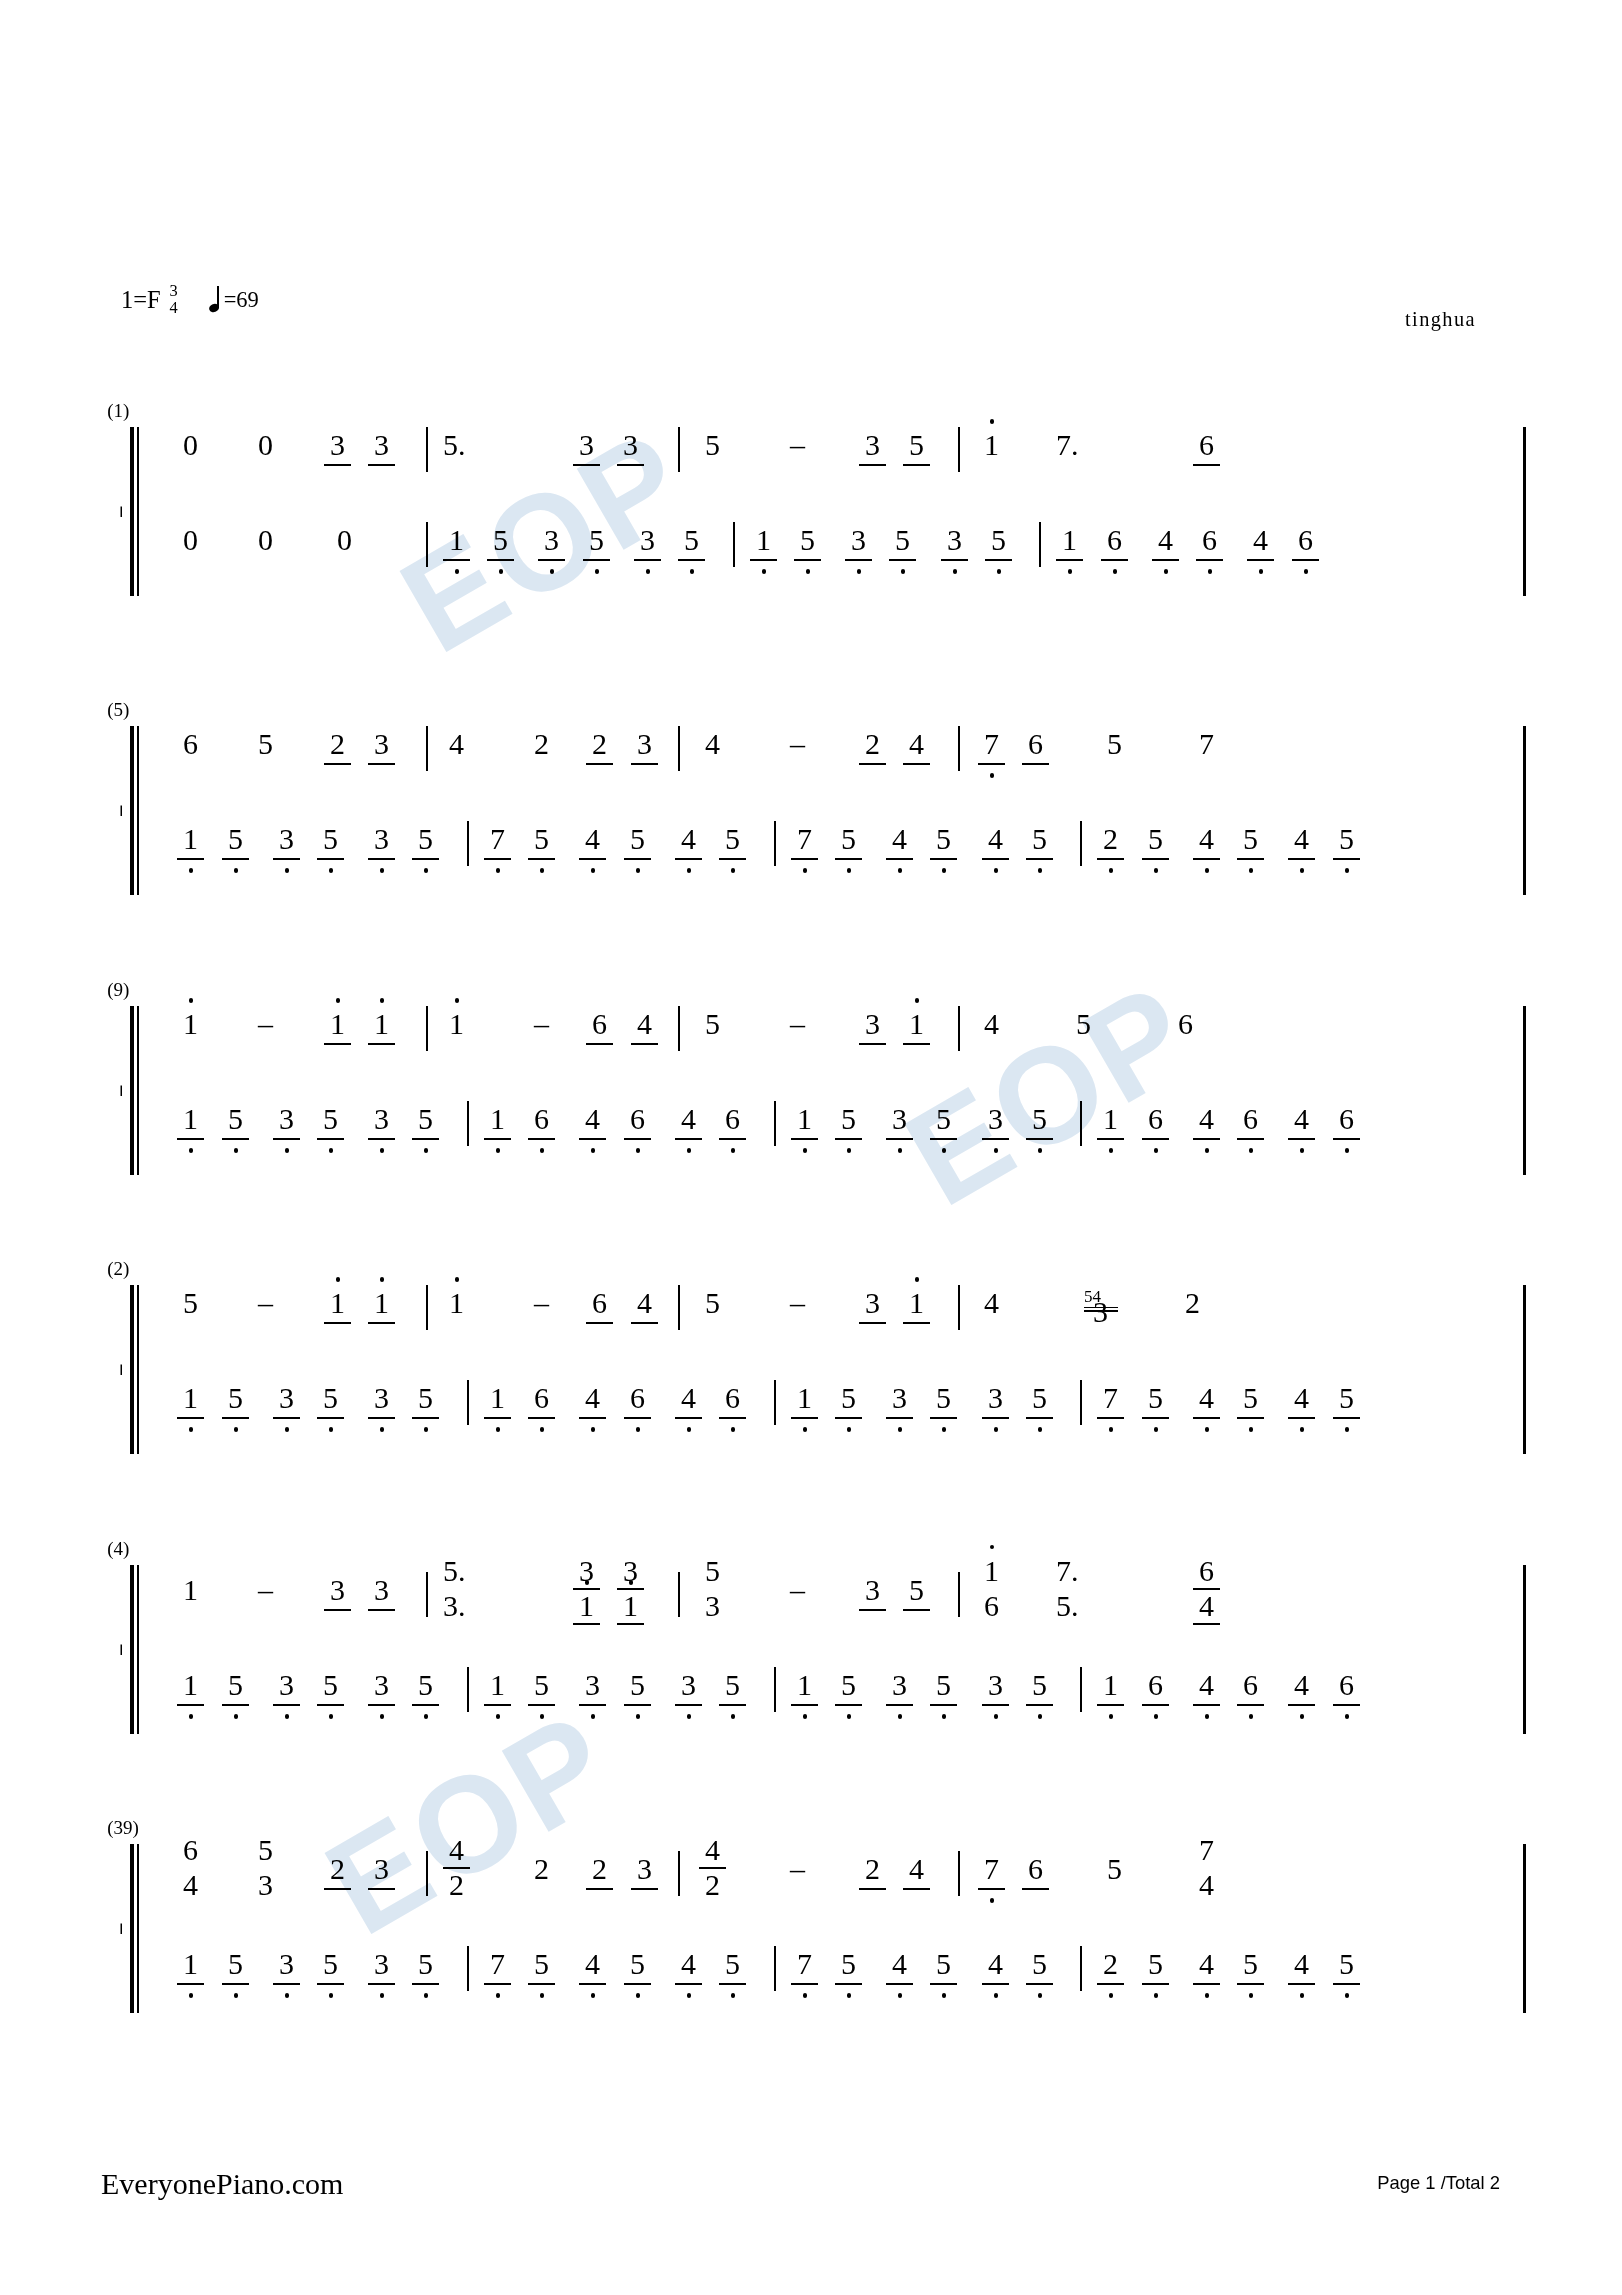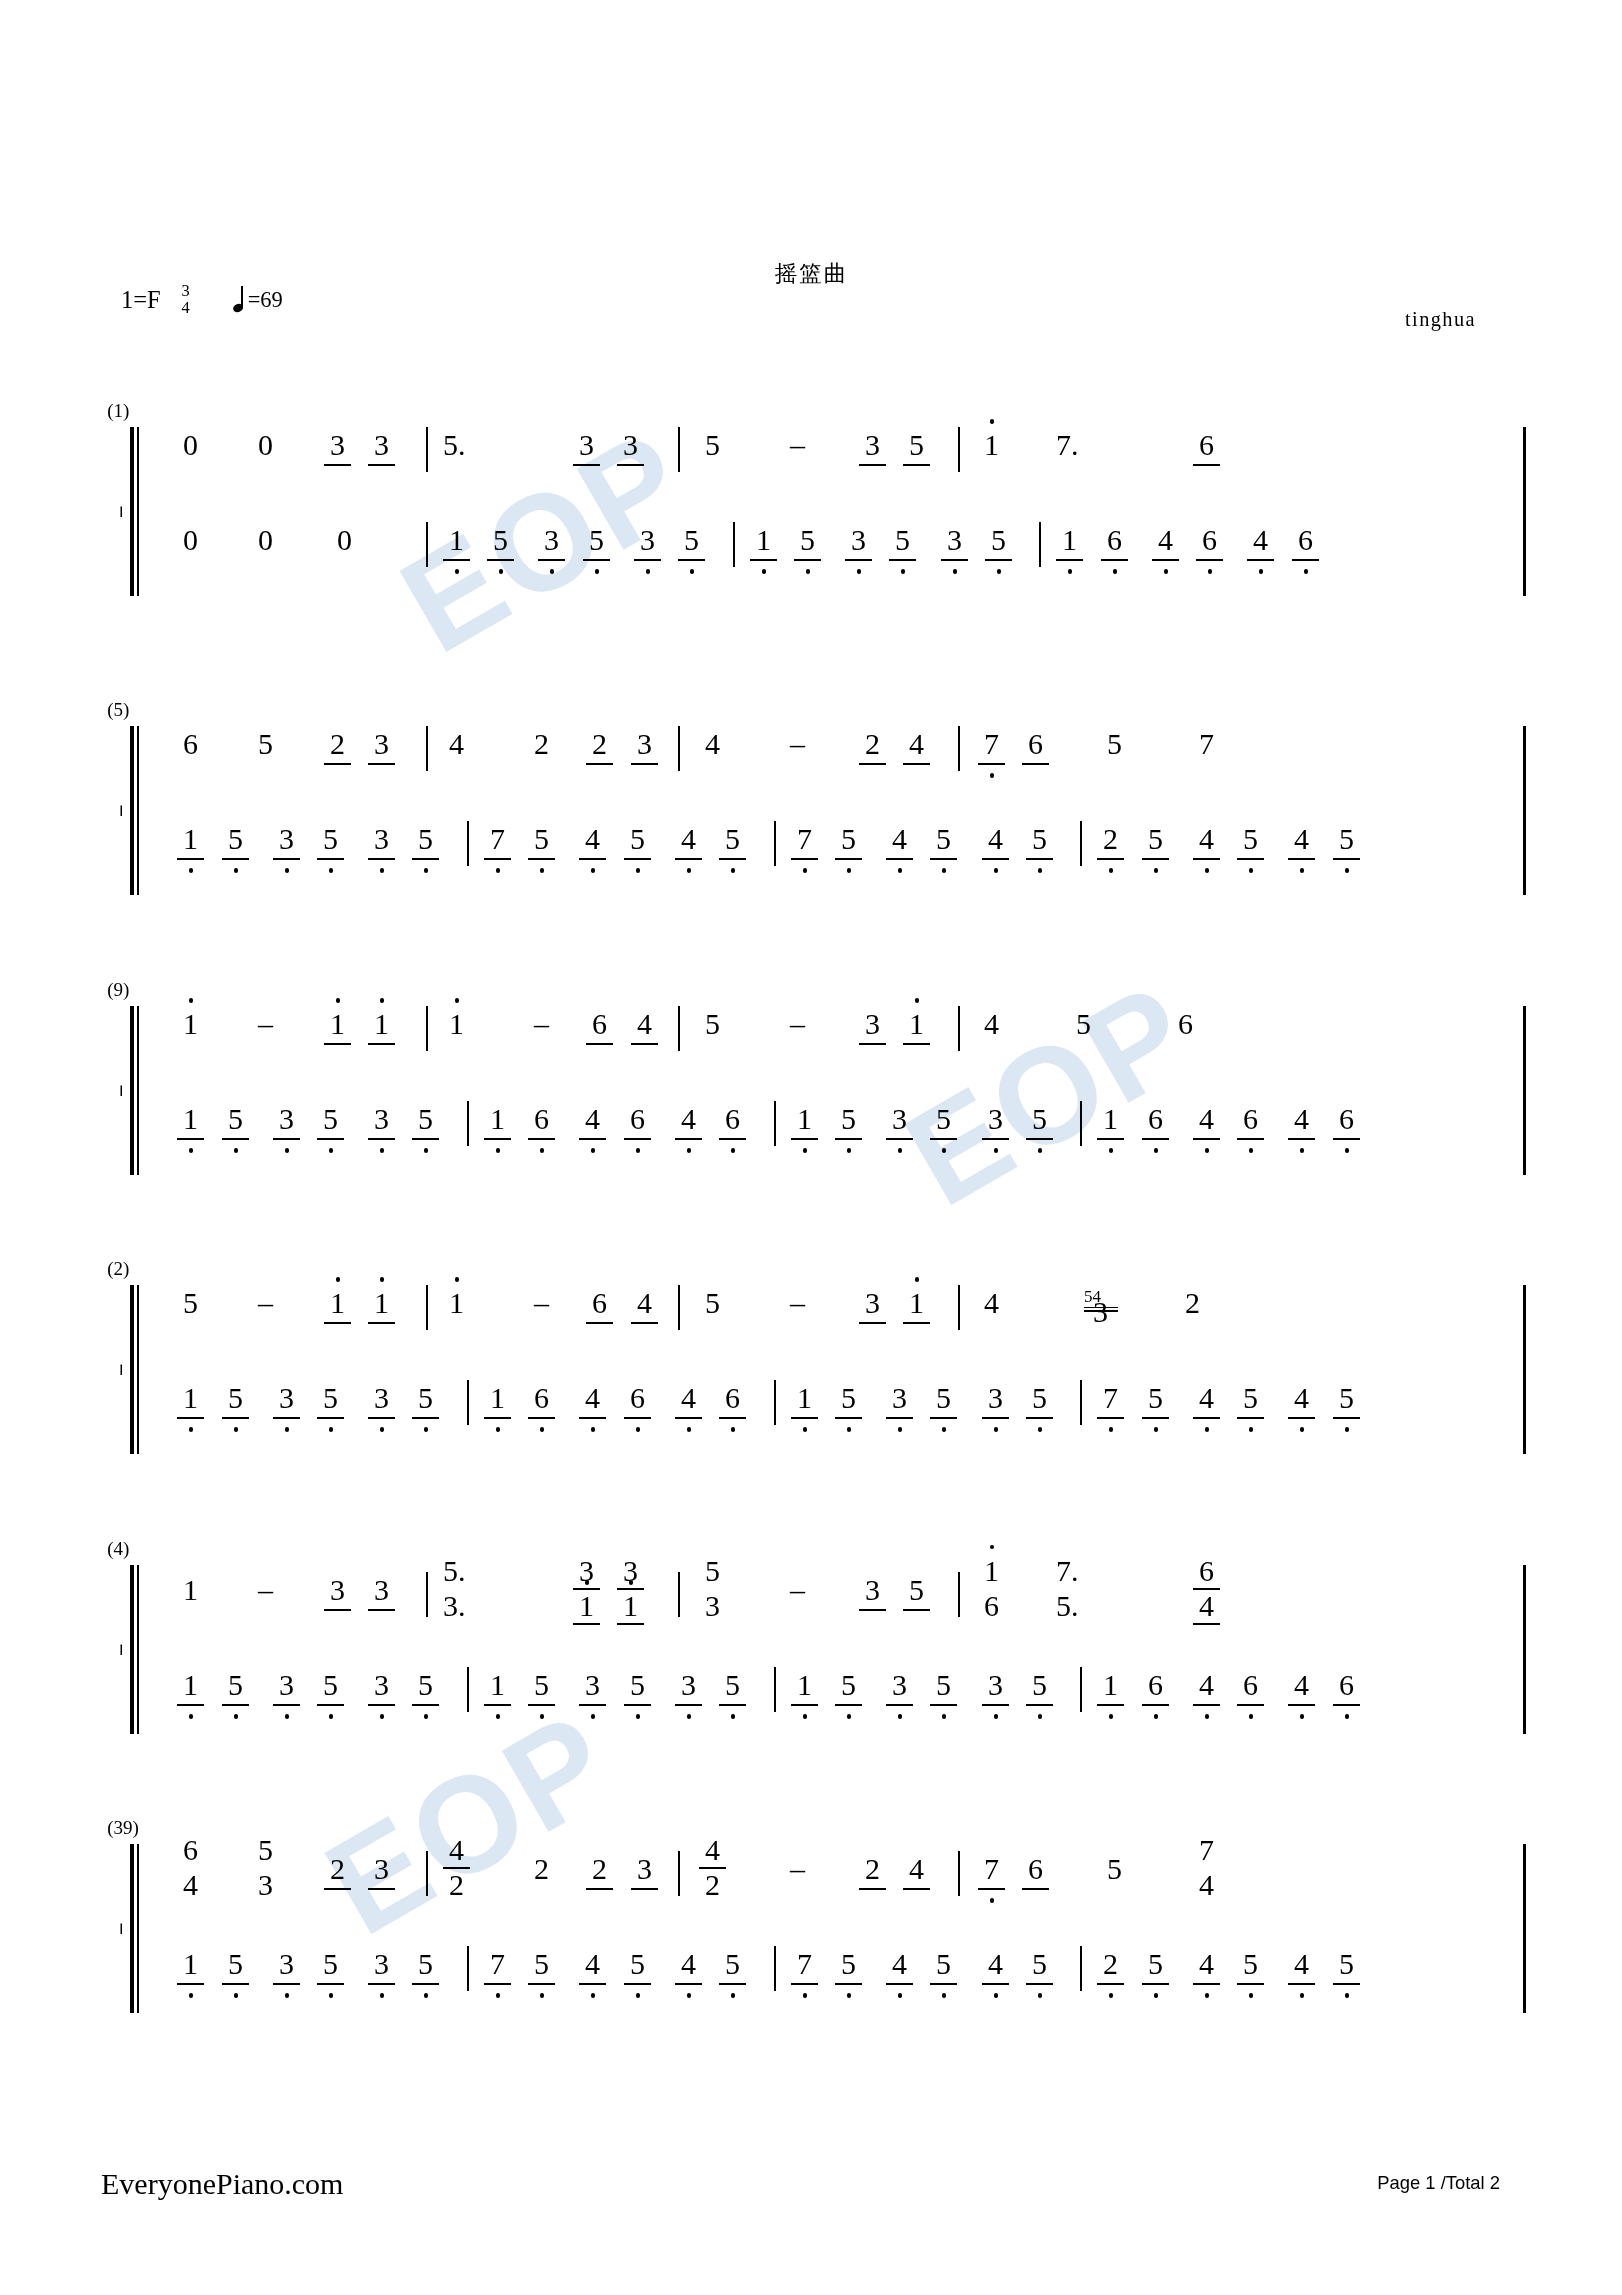--- a/index.html
+++ b/index.html
@@ -41,21 +41,21 @@
     font-family: "DejaVu Sans", sans-serif;
     letter-spacing: 2px;
   }
   .keysig {
     position: absolute;
     left: 121px;
     top: 283px;
     font-size: 24.5px;
     display: flex;
     align-items: center;
-    gap: 18px;
+    gap: 6px;
   }
   .frac {
     display: inline-flex;
     flex-direction: column;
     align-items: center;
     font-size: 16.4px;
     line-height: 1.05;
     margin: 0 2.7px;
     position: relative;
     top: -1.4px;
@@ -268,21 +268,20 @@
     bottom: 101px;
     font-size: 18.4px;
     font-family: "Liberation Sans", sans-serif;
   }
 </style>
 </head>
 <body>
 
 <div class="sheet">
 
-  <div class="subtitle">摇篮曲</div>
 
   <div class="keysig">
     <span>1=F</span>
     <span class="frac">
       <span class="num">3</span>
       <span class="den">4</span>
     </span>
     <span class="tempo">
       <span class="quarter-note"></span>
       <span>=69</span>

